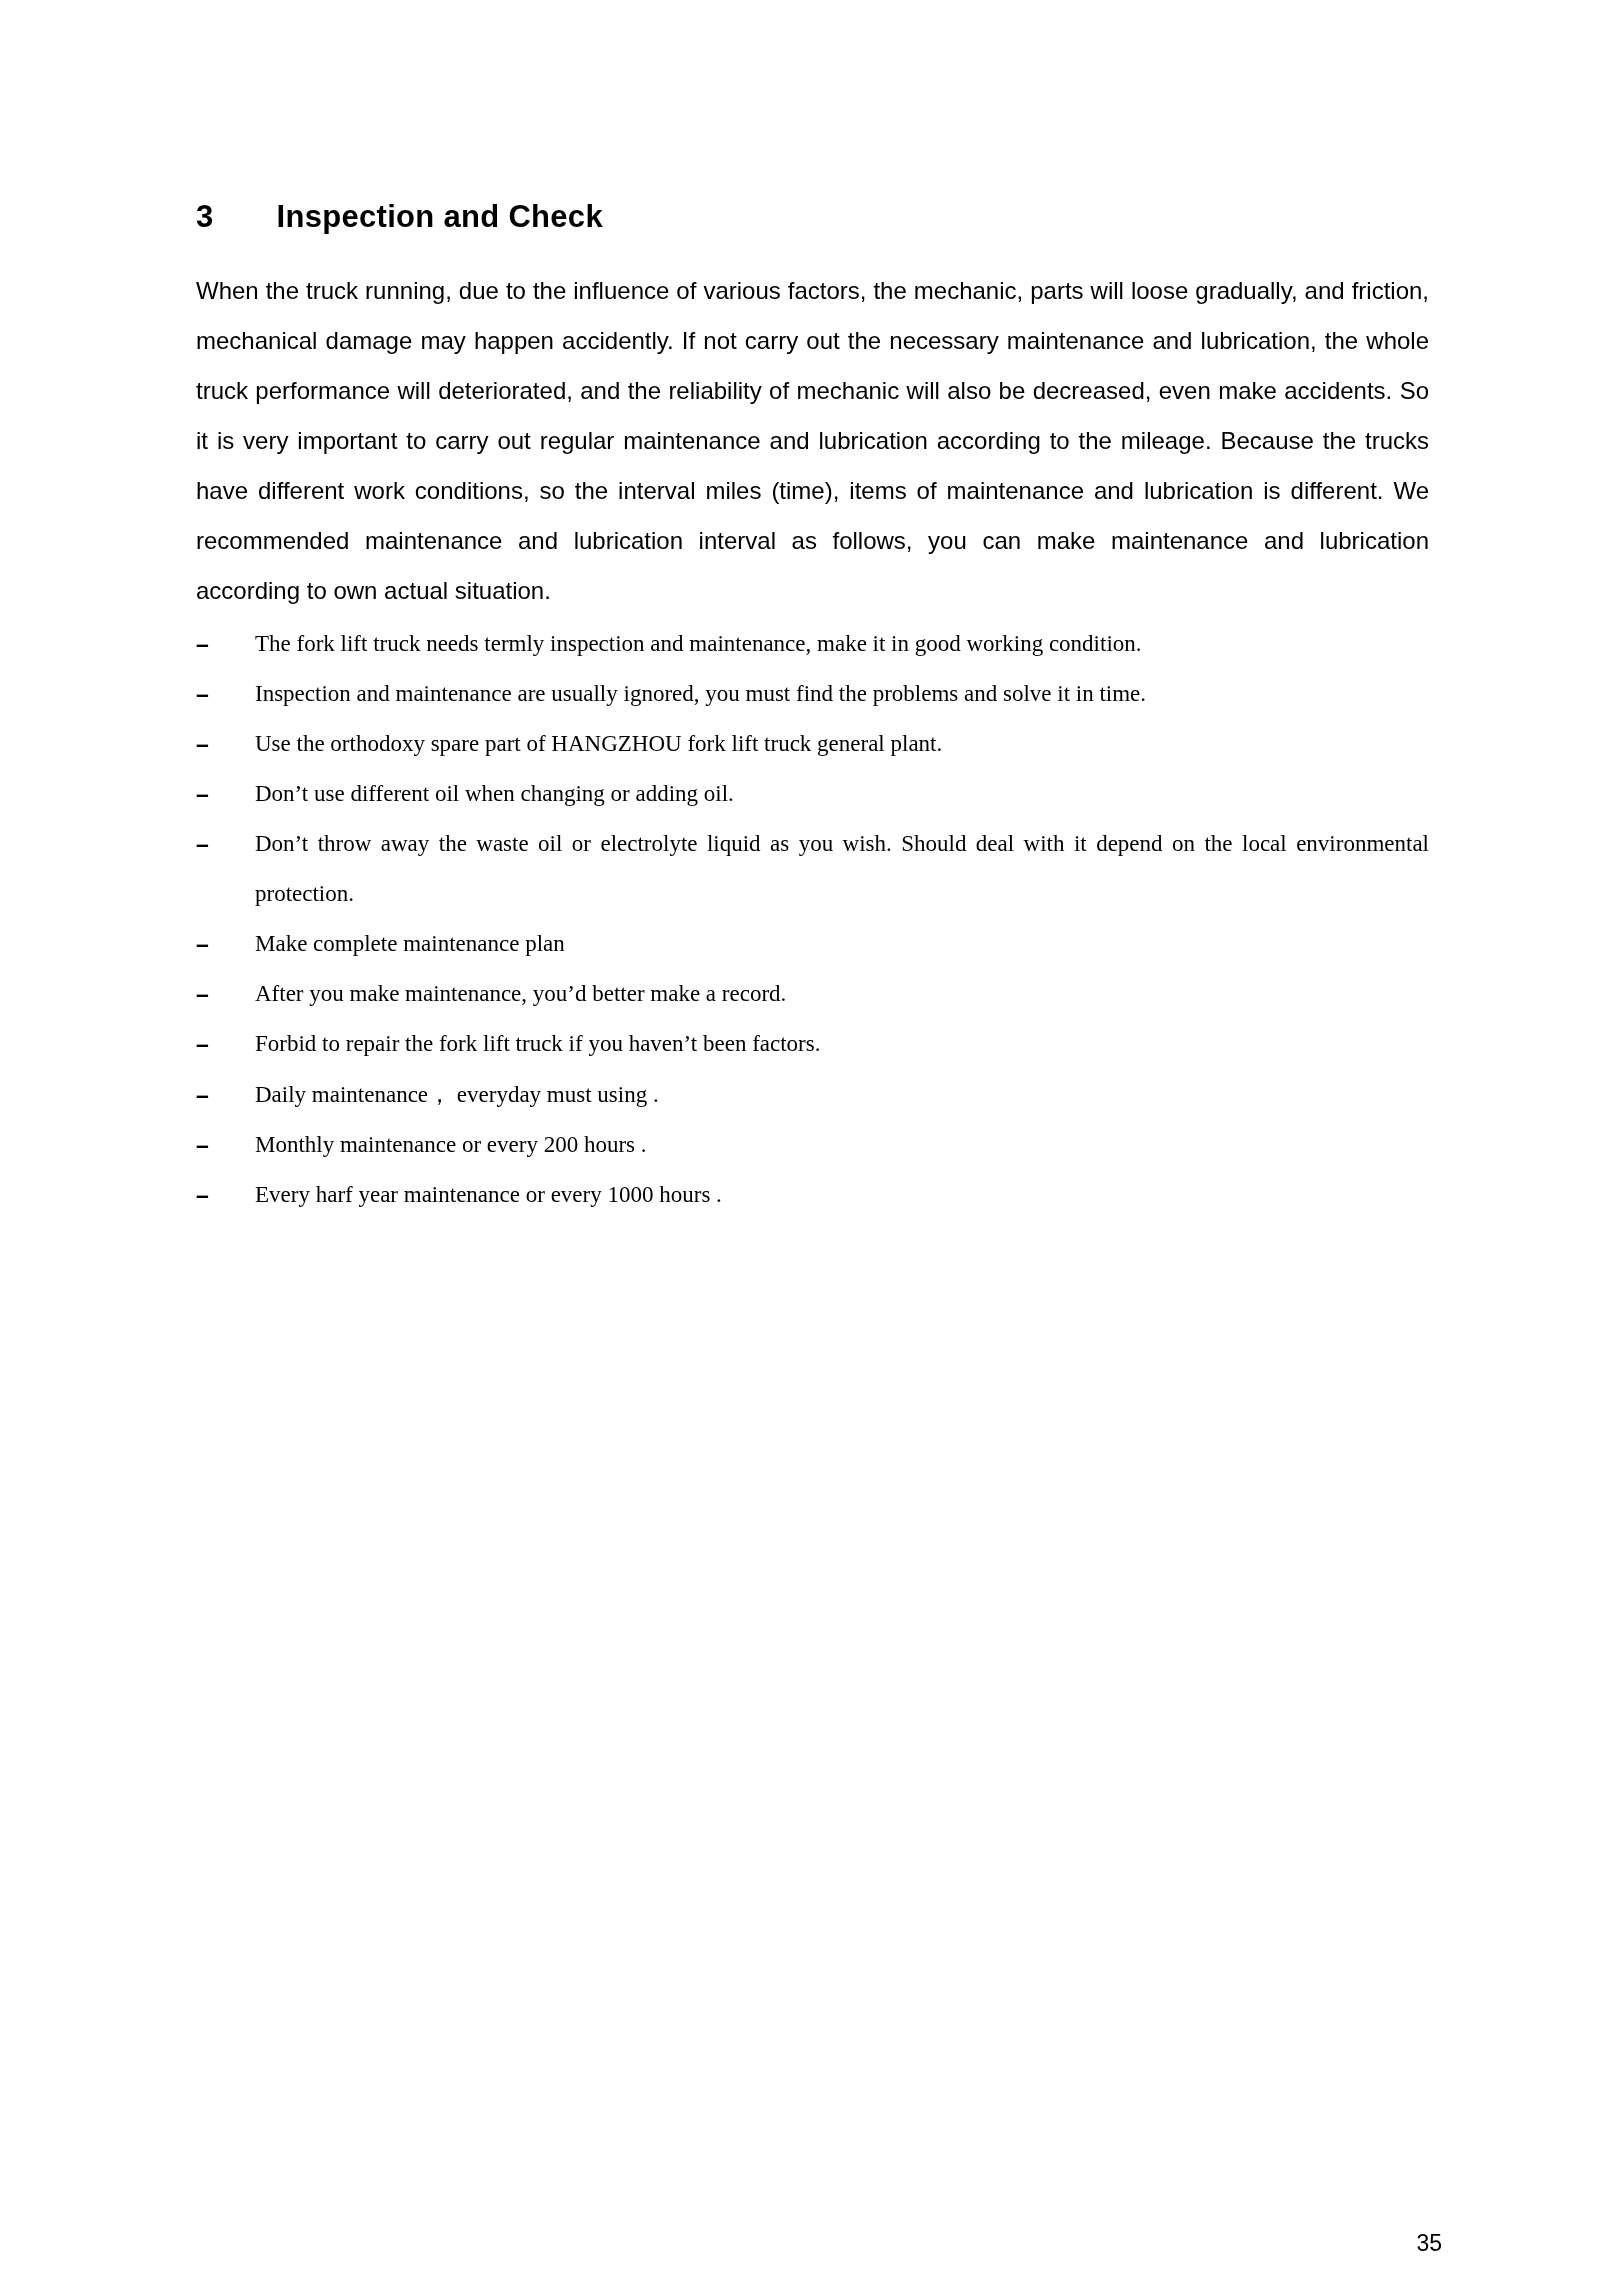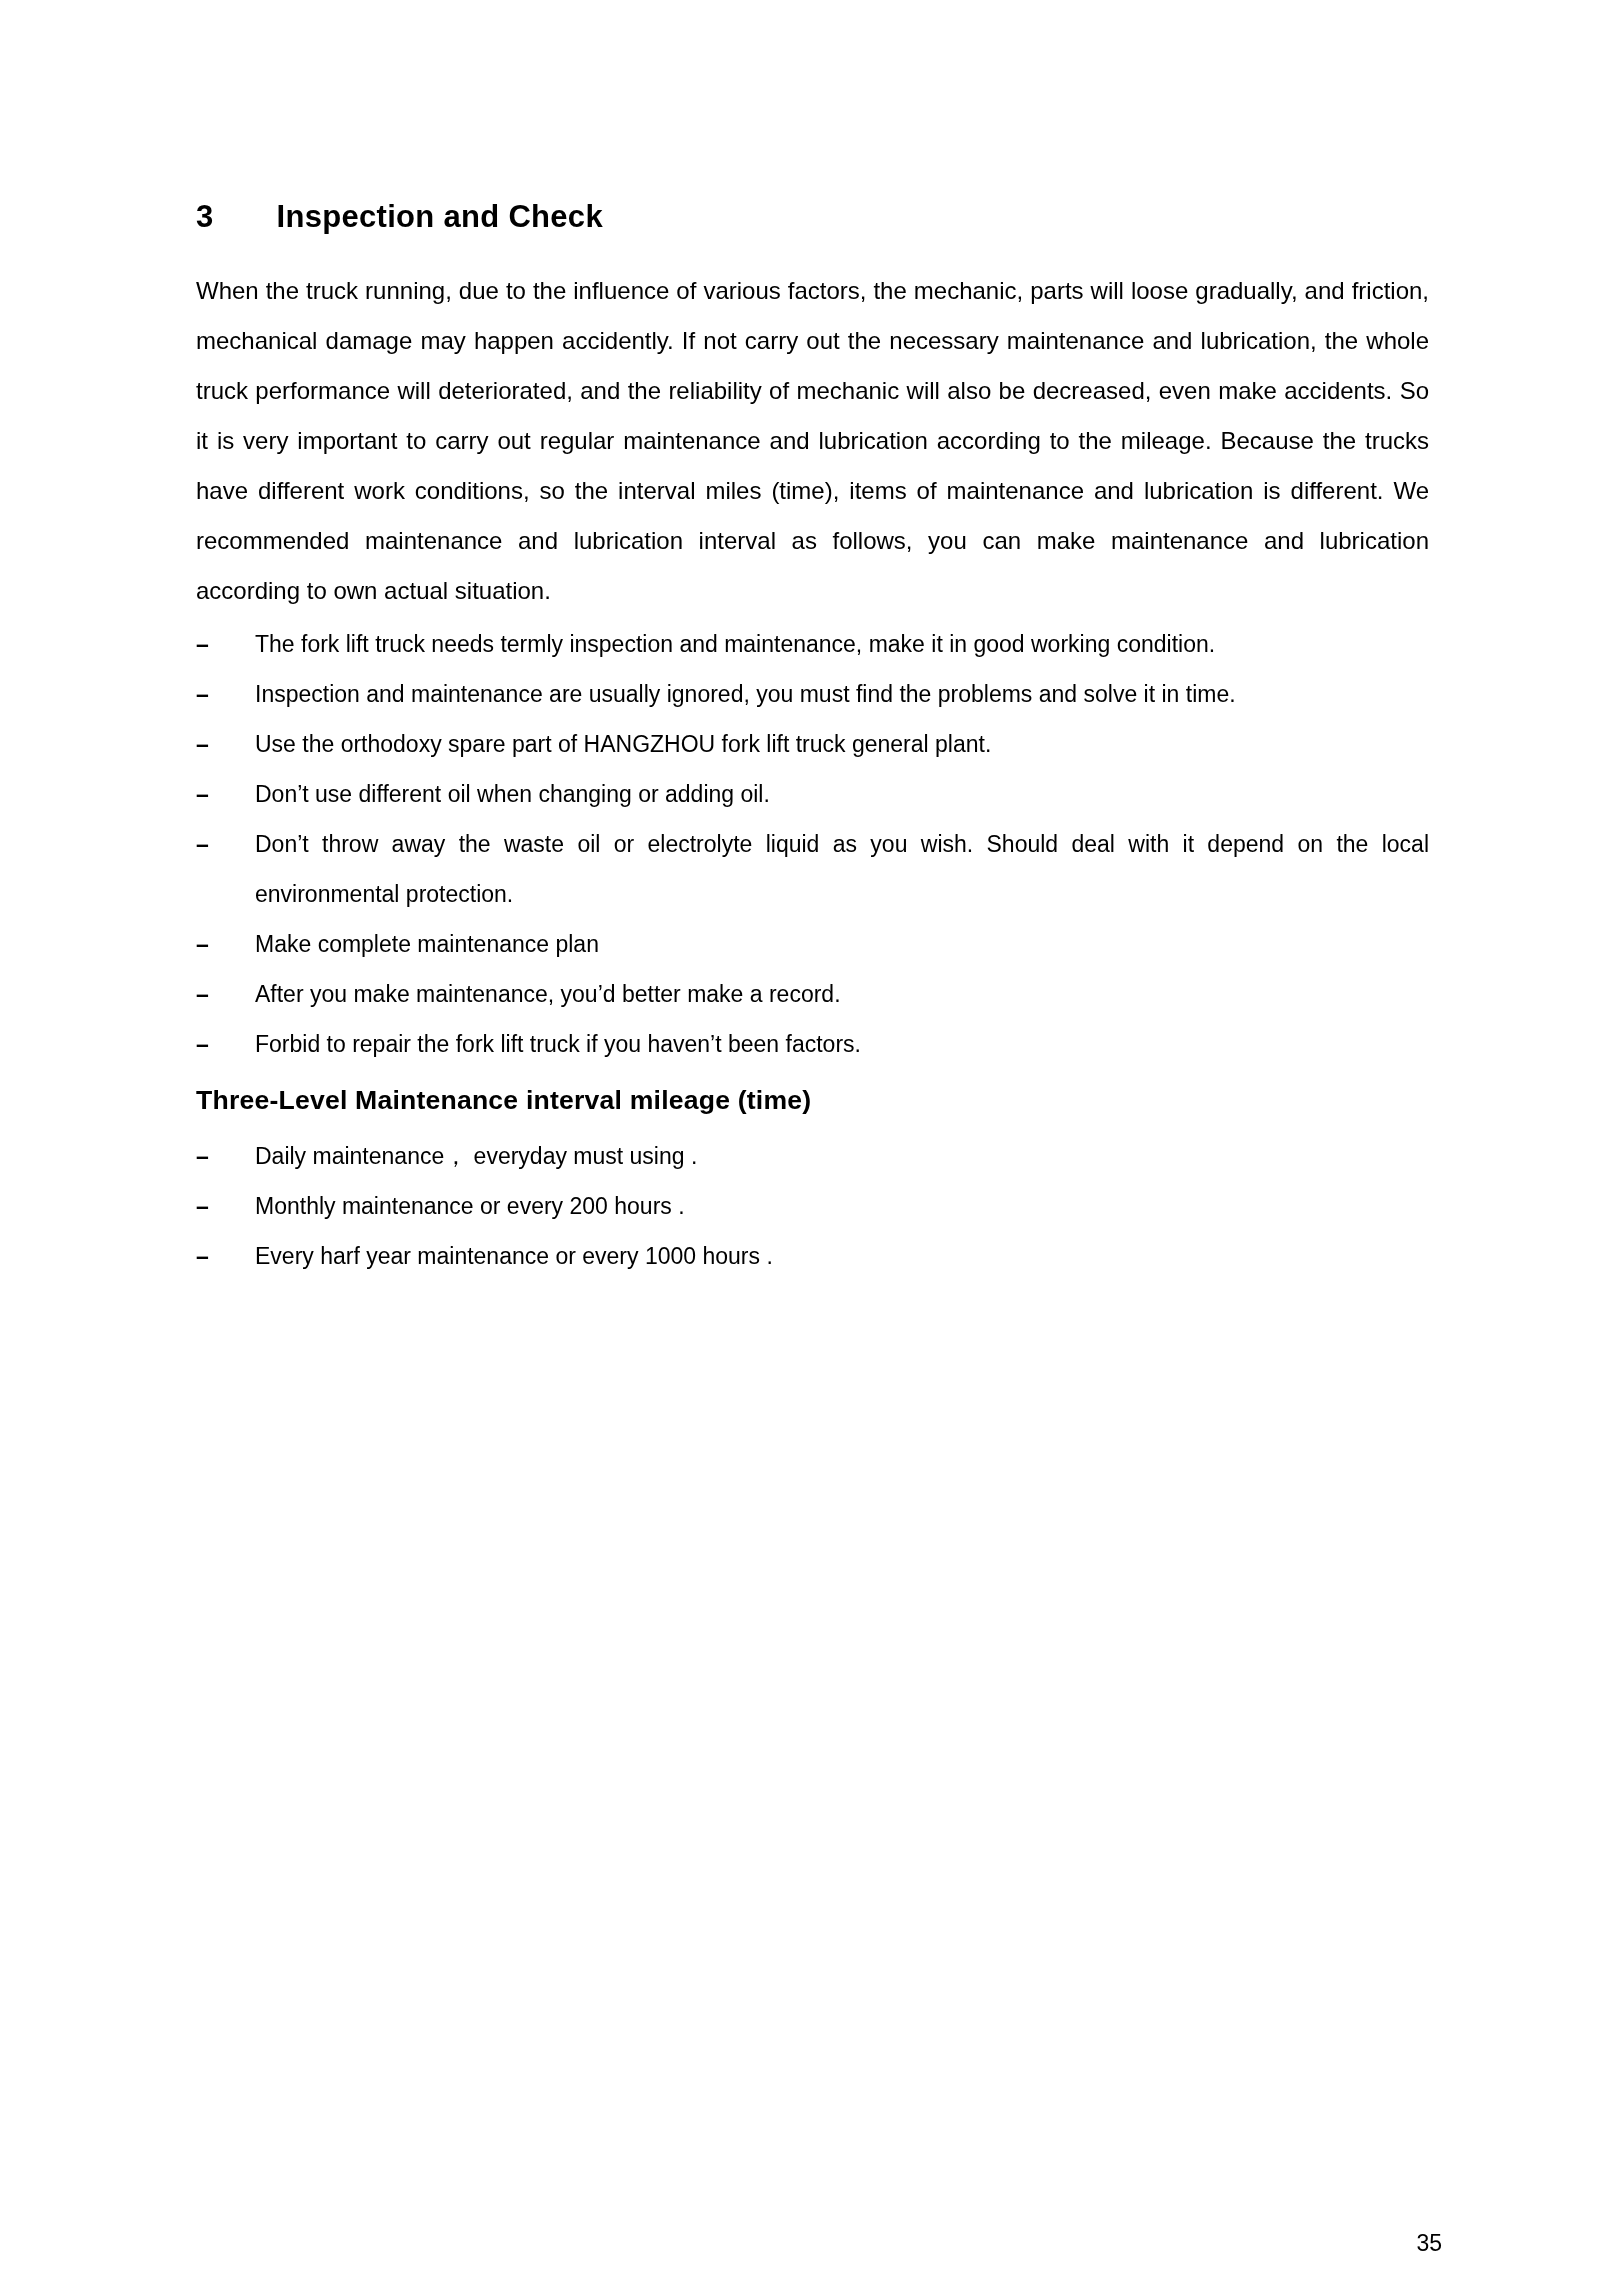--- a/index.html
+++ b/index.html
@@ -60,20 +60,21 @@
   .bullet-marker {
     flex: 0 0 59px;
     font-weight: bold;
     letter-spacing: 0;
   }
 
   .bullet-text {
     flex: 1 1 auto;
     text-align: justify;
     text-justify: inter-word;
+    font-family: Liberation Serif, serif;
   }
 
   .subheading {
     font-size: 26.6px;
     font-weight: bold;
     line-height: 50px;
     margin-top: 6.8px;
     margin-bottom: 5.5px;
     letter-spacing: 0.2px;
   }
@@ -134,21 +135,20 @@
           <span class="bullet-marker">–</span>
           <span class="bullet-text">After you make maintenance, you’d better make a record.</span>
         </div>
 
         <div class="bullet-item">
           <span class="bullet-marker">–</span>
           <span class="bullet-text">Forbid to repair the fork lift truck if you haven’t been factors.</span>
         </div>
       </div>
 
-    <h2 class="subheading">Three-Level Maintenance interval mileage (time)</h2>
 
     <div class="bullet-list">
 
         <div class="bullet-item">
           <span class="bullet-marker">–</span>
           <span class="bullet-text">Daily maintenance， everyday must using .</span>
         </div>
 
         <div class="bullet-item">
           <span class="bullet-marker">–</span>

